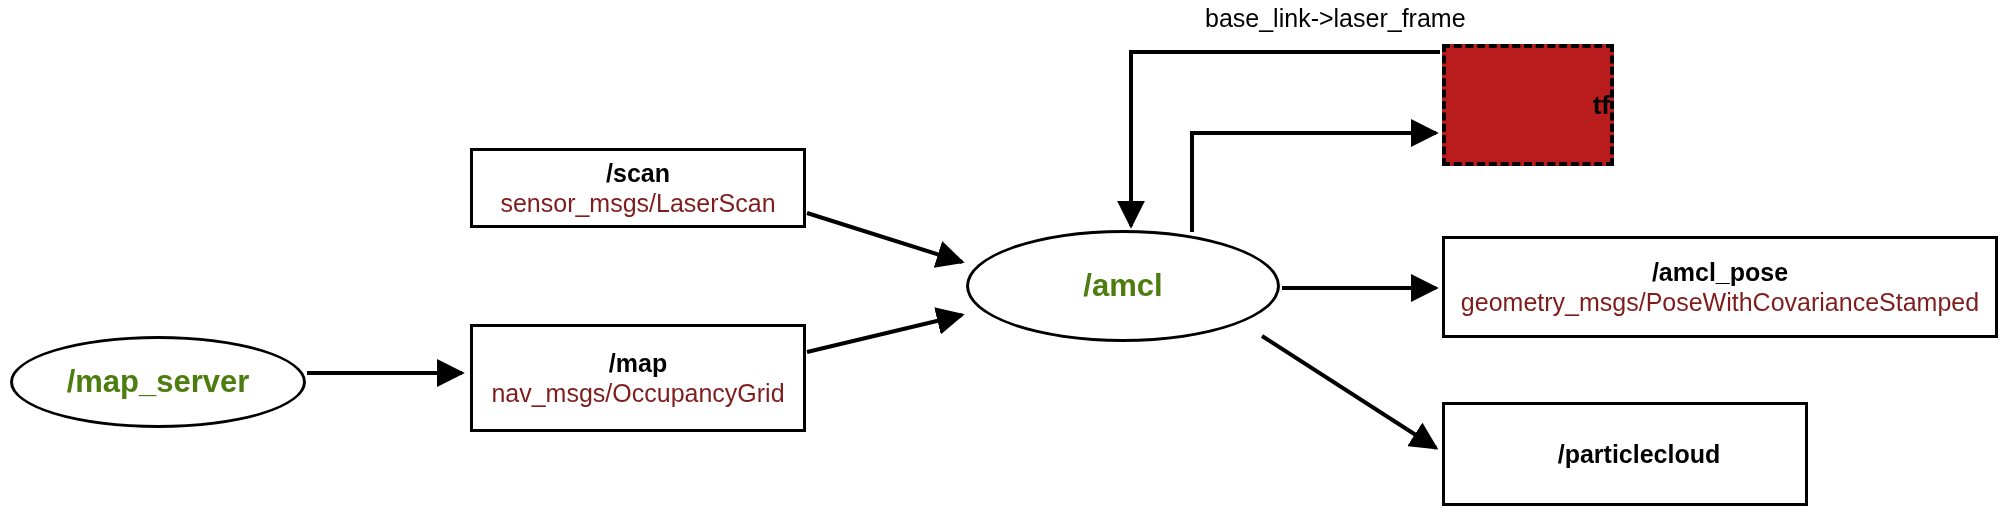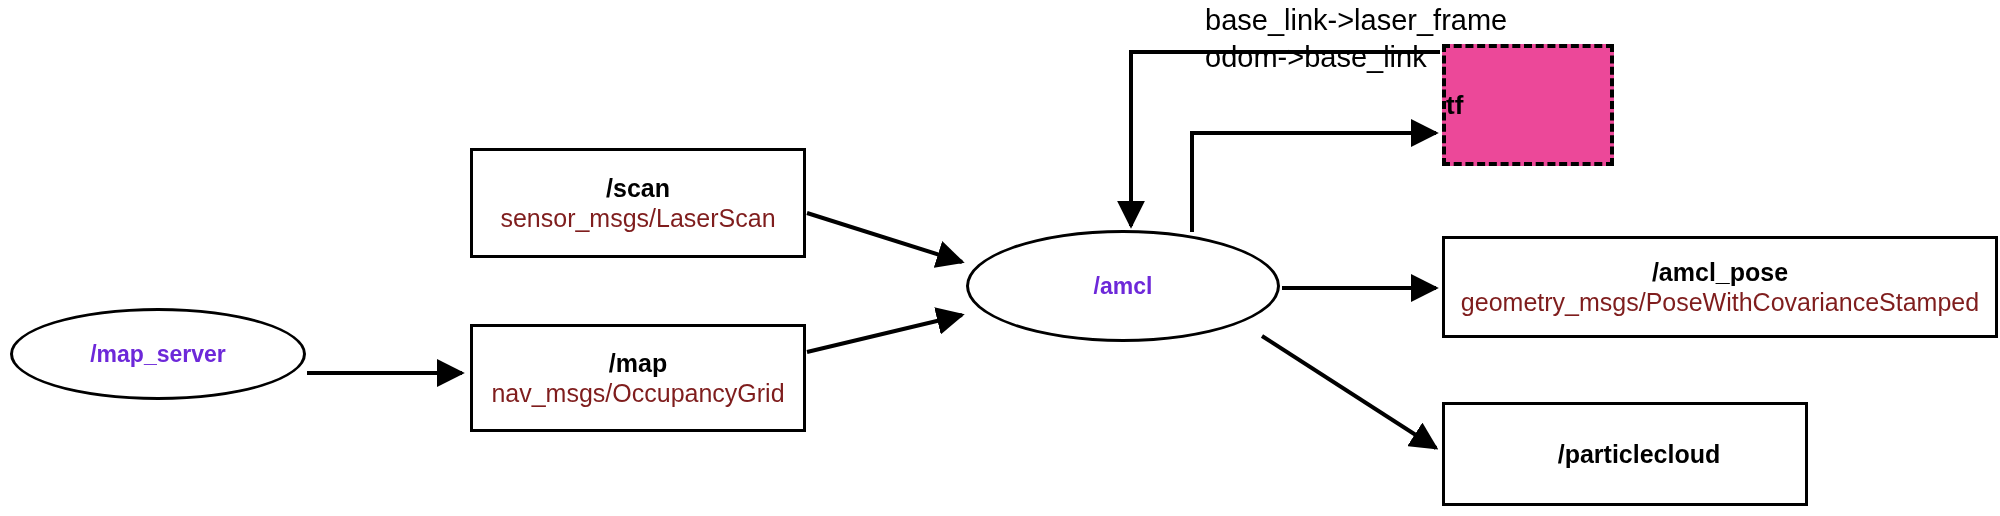--- a/index.html
+++ b/index.html
@@ -59,57 +59,57 @@
     box-sizing: border-box;
     background: #ffffff;
     border: 3px solid #000000;
     border-radius: 50%;
     display: flex;
     align-items: center;
     justify-content: center;
     z-index: 3;
   }
   .node-label {
-    font-size: 23px;
+    font-size: 31px;
     font-weight: bold;
-    color: #6d28d9;
+    color: #4d7c0f;
     white-space: nowrap;
   }
 
   
   .tf-box {
     position: absolute;
     box-sizing: border-box;
-    background: #ec4899;
+    background: #b91c1c;
     border: 4px dashed #000000;
     display: flex;
     align-items: center;
-    justify-content: flex-start;
+    justify-content: flex-end;
     z-index: 3;
   }
   .tf-label {
     font-size: 26px;
     font-weight: bold;
     color: #000000;
   }
 
   
   .edge-label {
     position: absolute;
-    font-size: 29px;
+    font-size: 25px;
     font-weight: normal;
     color: #000000;
     line-height: 1.28;
     white-space: nowrap;
     z-index: 4;
   }
 
   
-  #map-server-node { left: 10px;   top: 308px; width: 296px; height: 92px; }
-  #scan-topic      { left: 470px;  top: 148px; width: 336px; height: 110px; }
+  #map-server-node { left: 10px;   top: 336px; width: 296px; height: 92px; }
+  #scan-topic      { left: 470px;  top: 148px; width: 336px; height: 80px; }
   #map-topic       { left: 470px;  top: 324px; width: 336px; height: 108px; }
   #amcl-node       { left: 966px;  top: 230px; width: 314px; height: 112px; }
   #tf-node         { left: 1442px; top: 44px;  width: 172px; height: 122px; }
   #amcl-pose-topic { left: 1442px; top: 236px; width: 556px; height: 102px; }
   #particlecloud-topic { left: 1442px; top: 402px; width: 366px; height: 104px; padding-left: 28px; }
 
   #label-tf-transforms { left: 1205px; top: 2px; }
   #label-map-odom      { left: 1212px; top: 104px; }
 </style>
 </head>
@@ -165,17 +165,16 @@
     <span class="topic-name">/amcl_pose</span>
     <span class="topic-type">geometry_msgs/PoseWithCovarianceStamped</span>
   </div>
 
   <div class="topic-box" id="particlecloud-topic">
     <span class="topic-name">/particlecloud</span>
   </div>
 
   <div class="edge-label" id="label-tf-transforms">
     <div>base_link-&gt;laser_frame</div>
-    <div>odom-&gt;base_link</div>
   </div>
 
 
 </div>
 
 </body></html>

